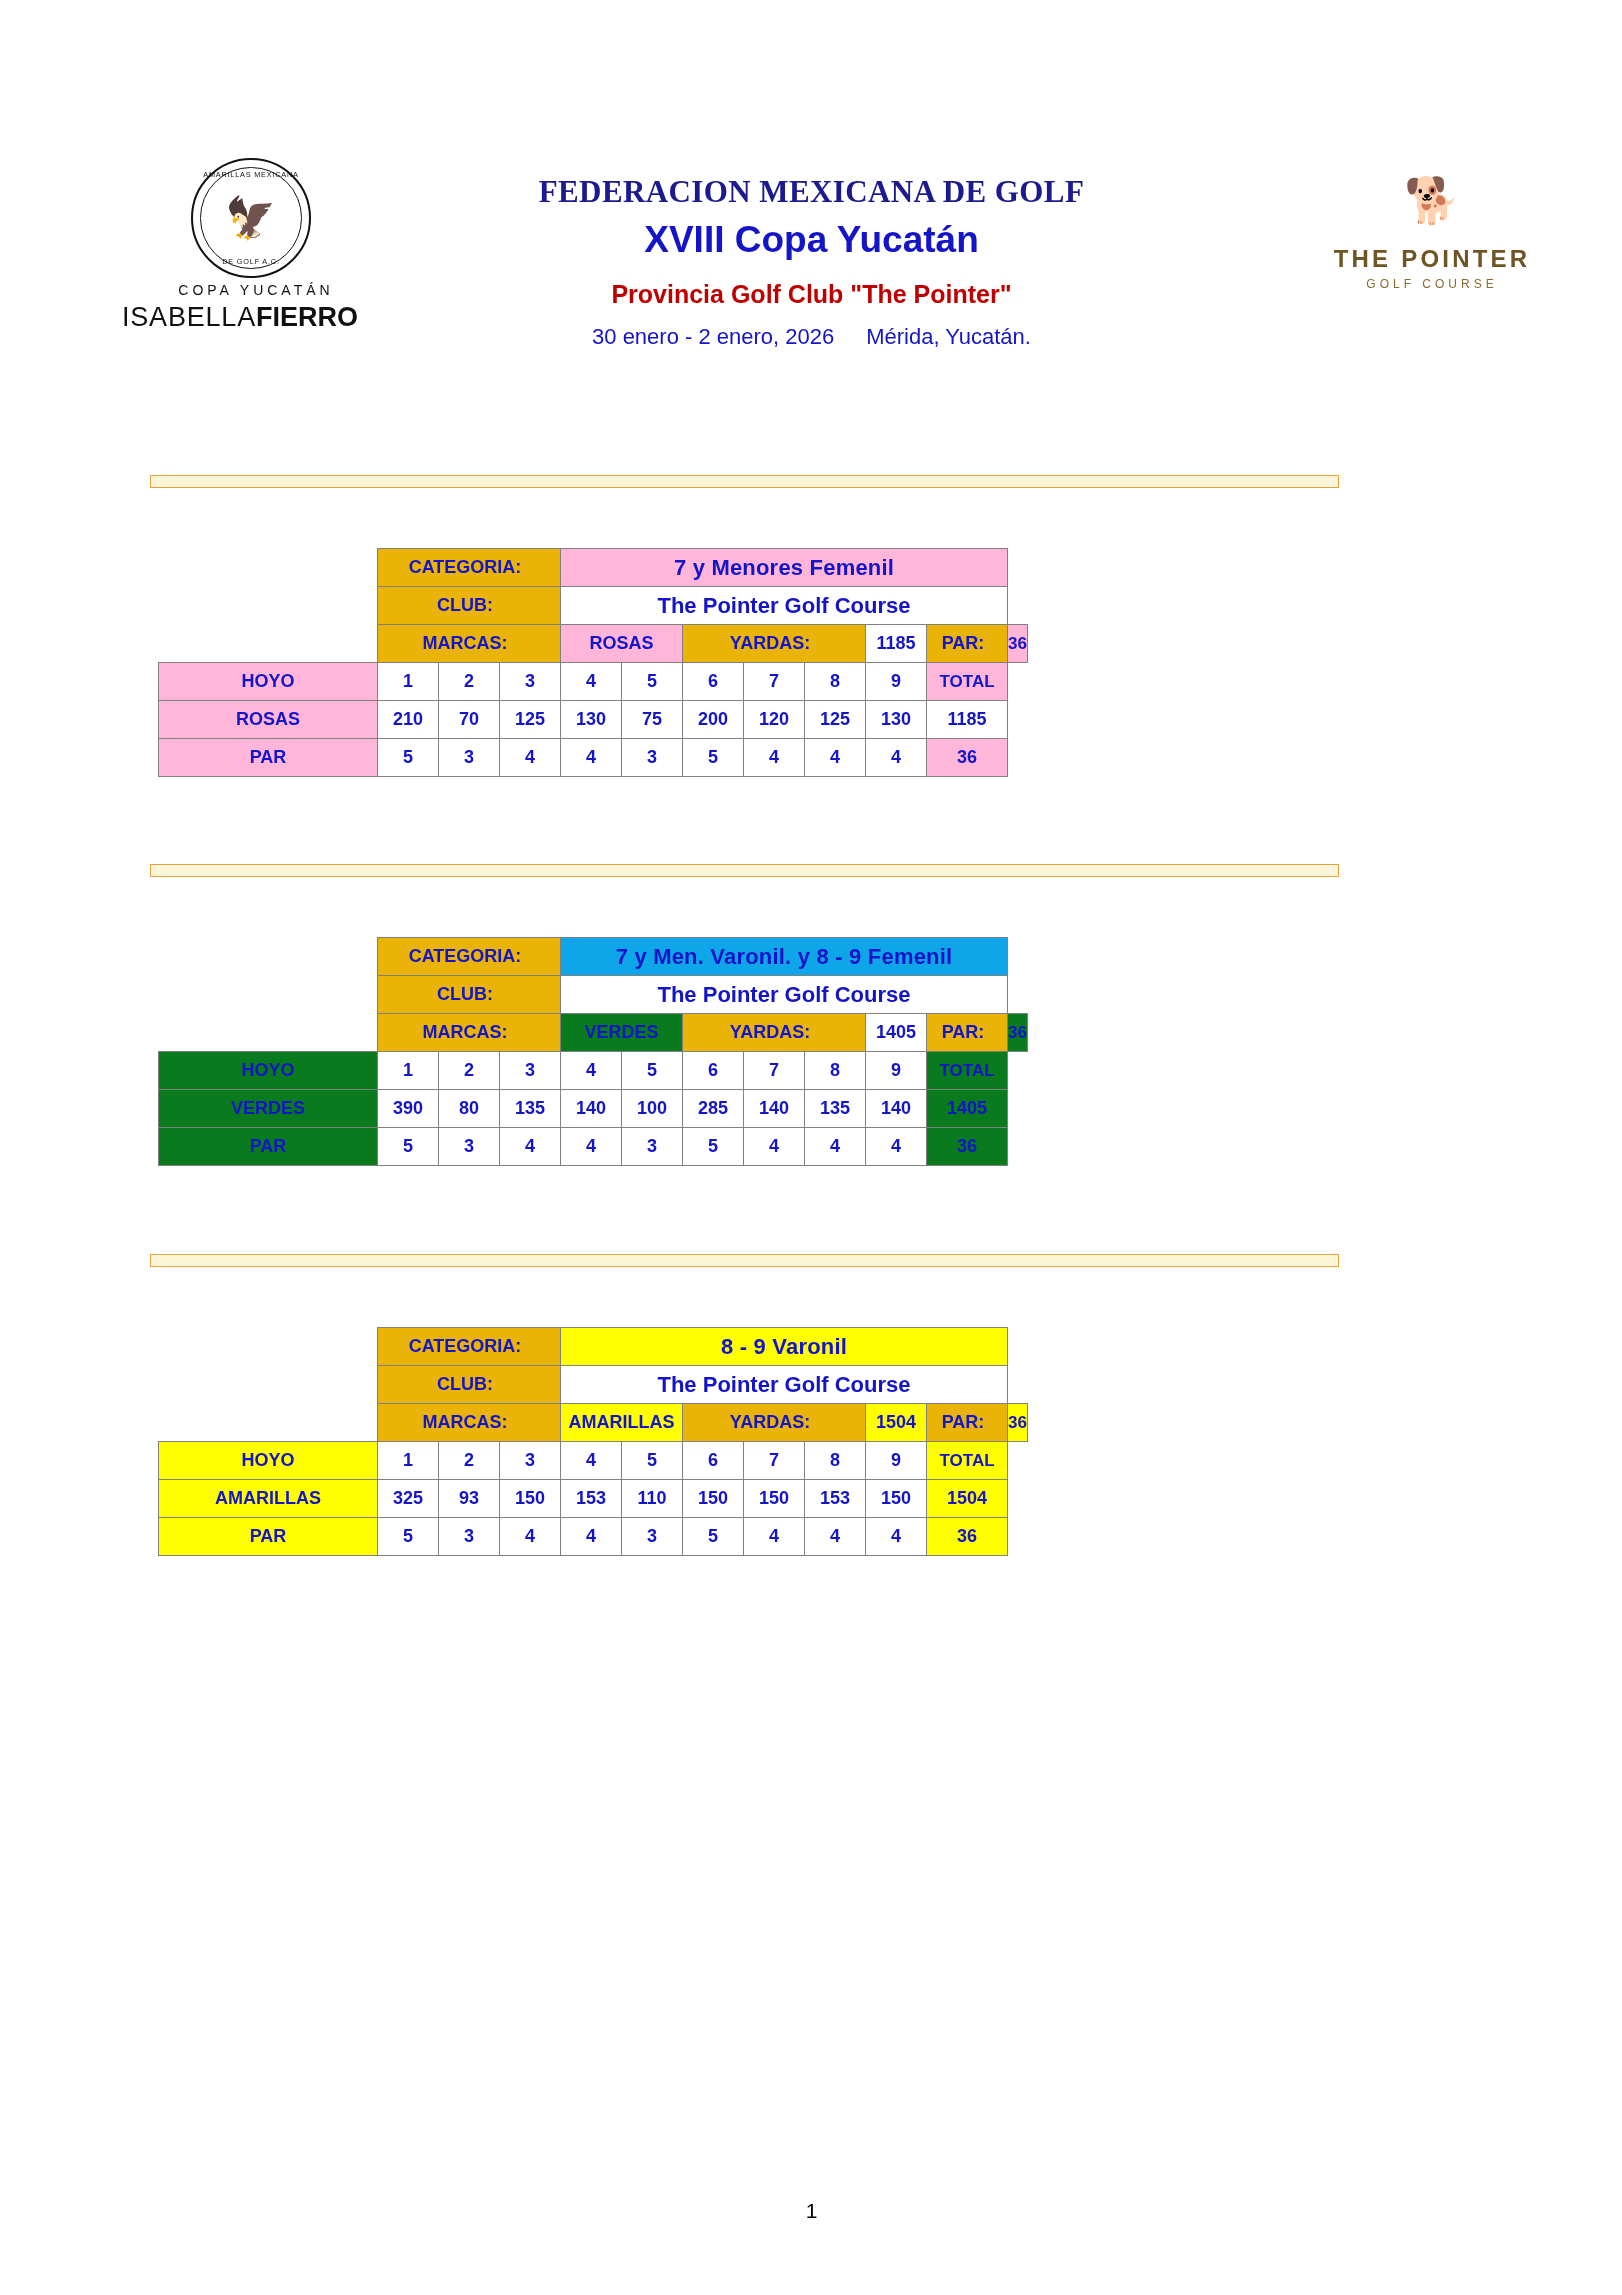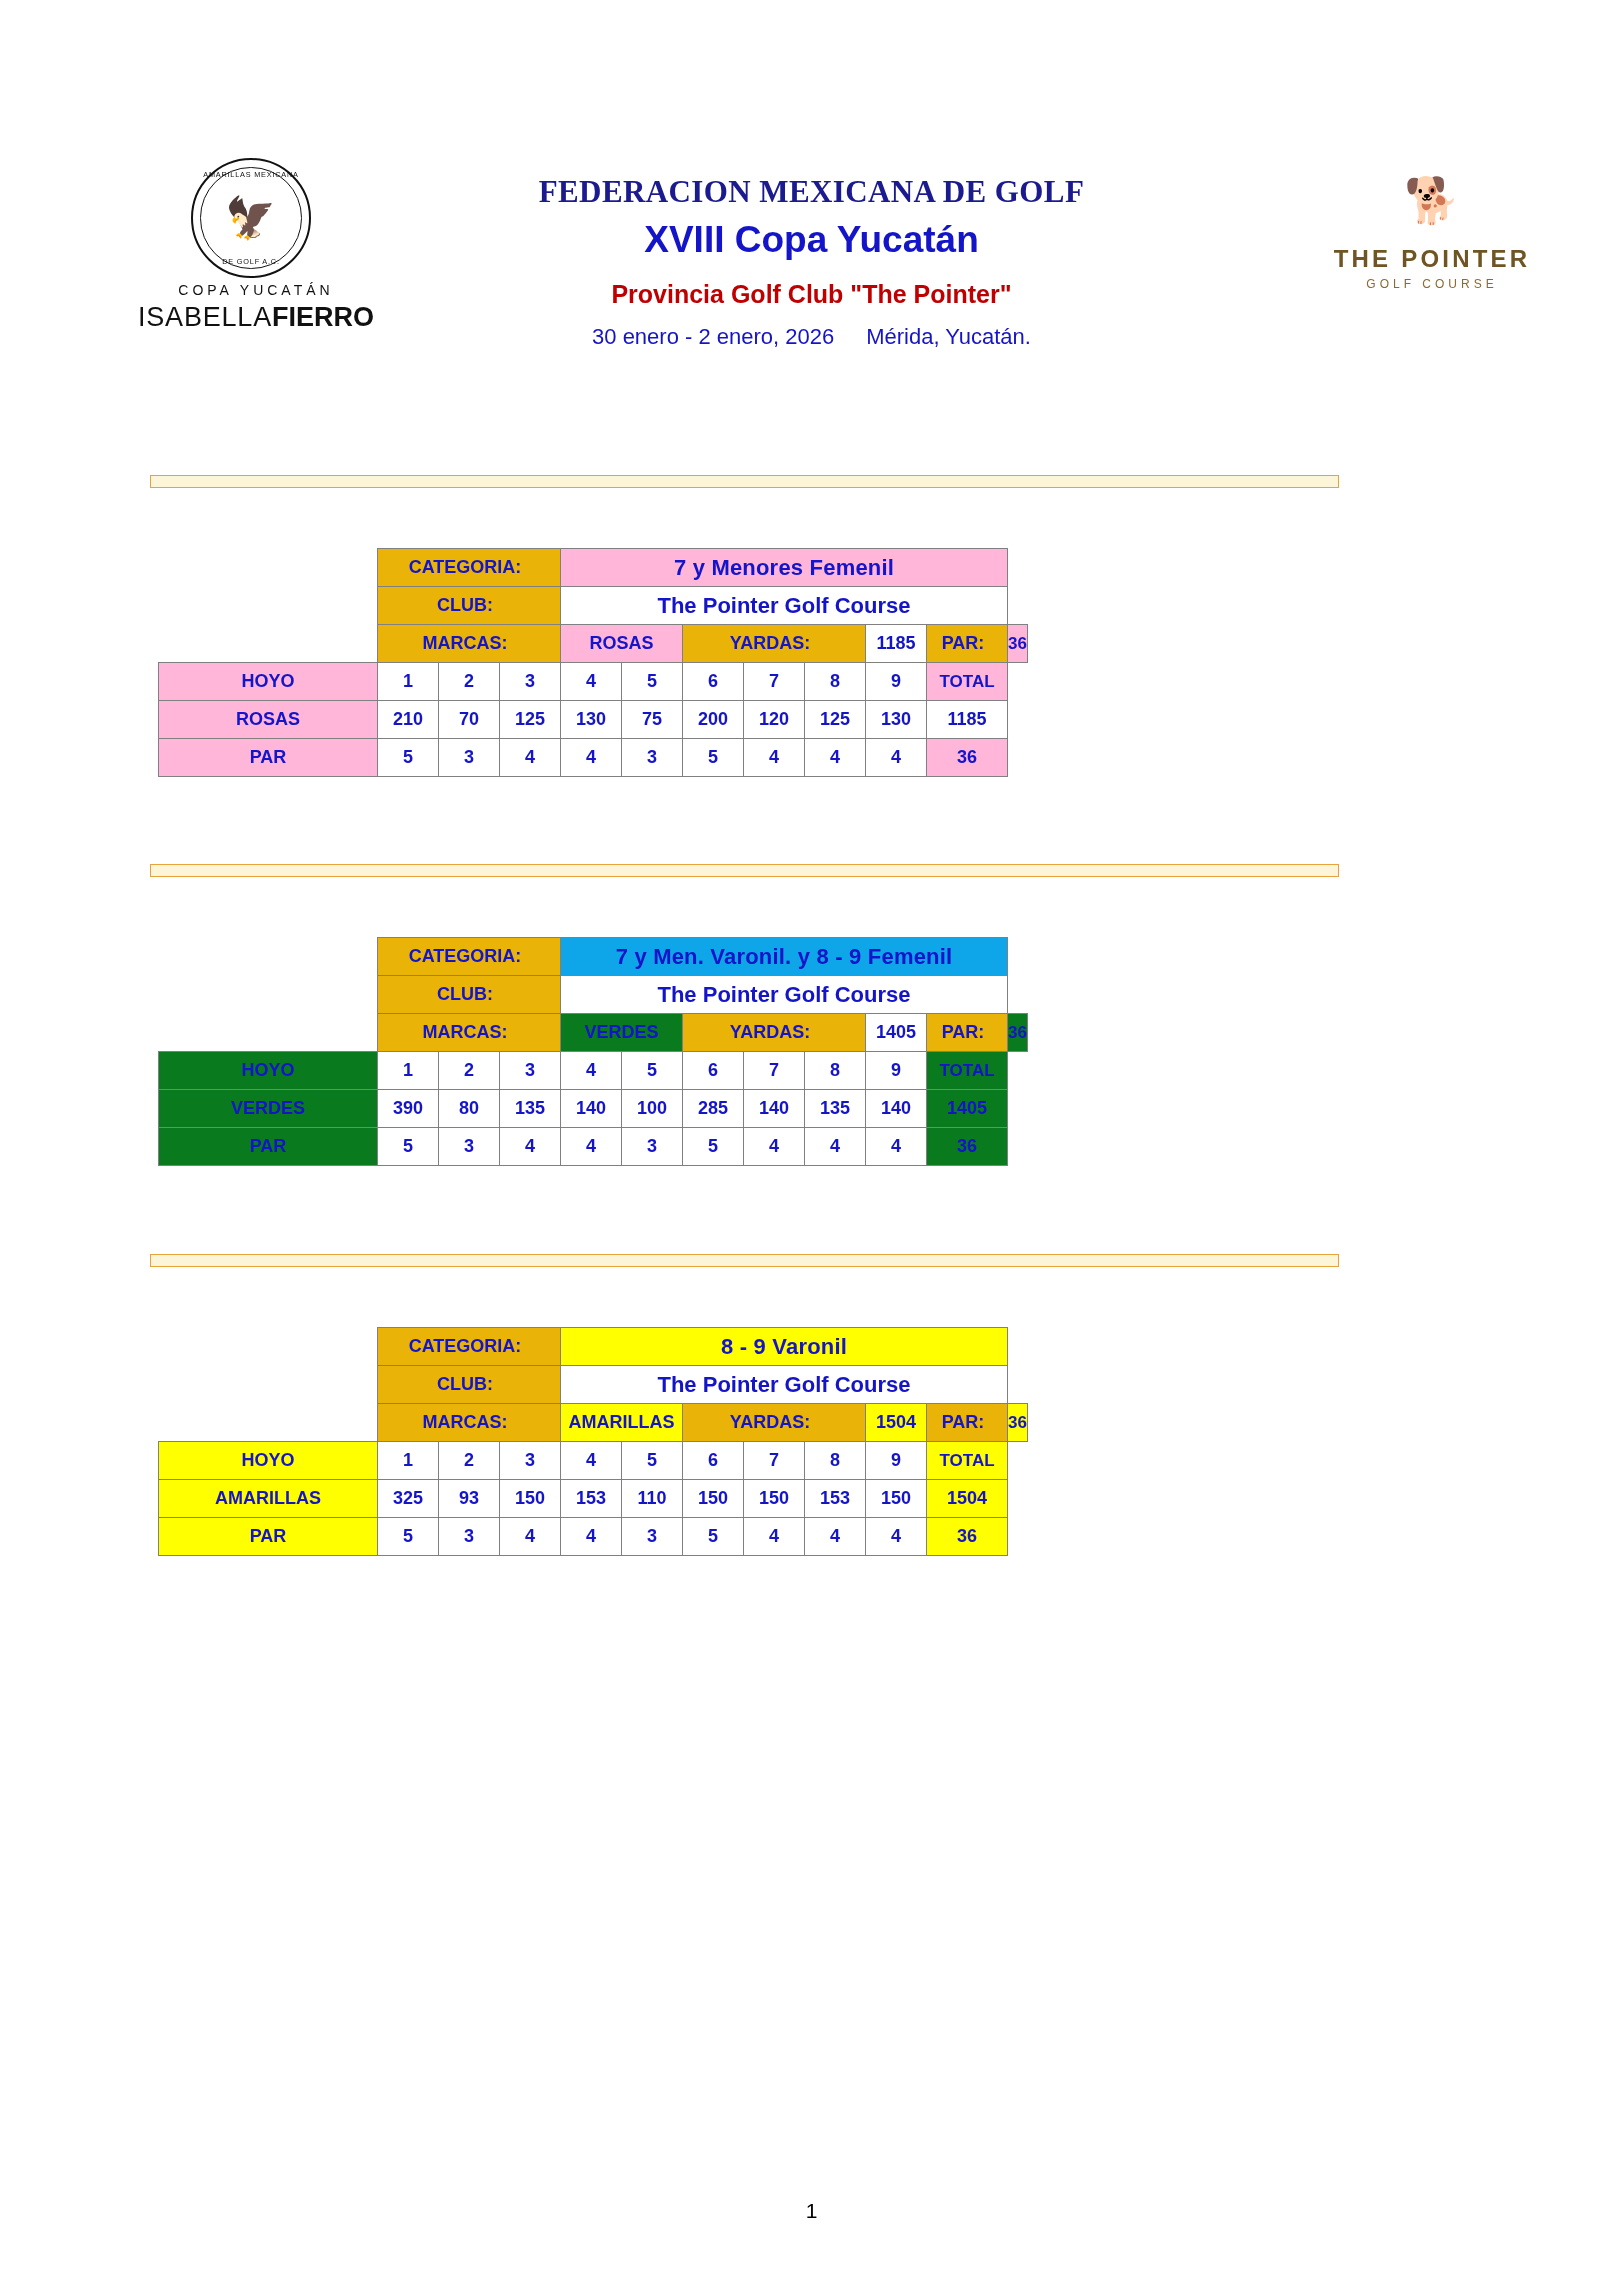--- a/index.html
+++ b/index.html
@@ -130,21 +130,21 @@
     text-align: center;
     font-size: 14px;
     letter-spacing: 4px;
     color: #111;
   }
   .isabella {
     position: absolute;
     left: 0;
     top: 148px;
     width: 268px;
-    text-align: center;
+    text-align: left;
     font-size: 27px;
     color: #111;
     letter-spacing: 0.8px;
   }
   .isabella .light { font-weight: 400; }
   .isabella .bold { font-weight: 800; letter-spacing: 0px; }
 
   
   .right-logo {
     position: absolute;

